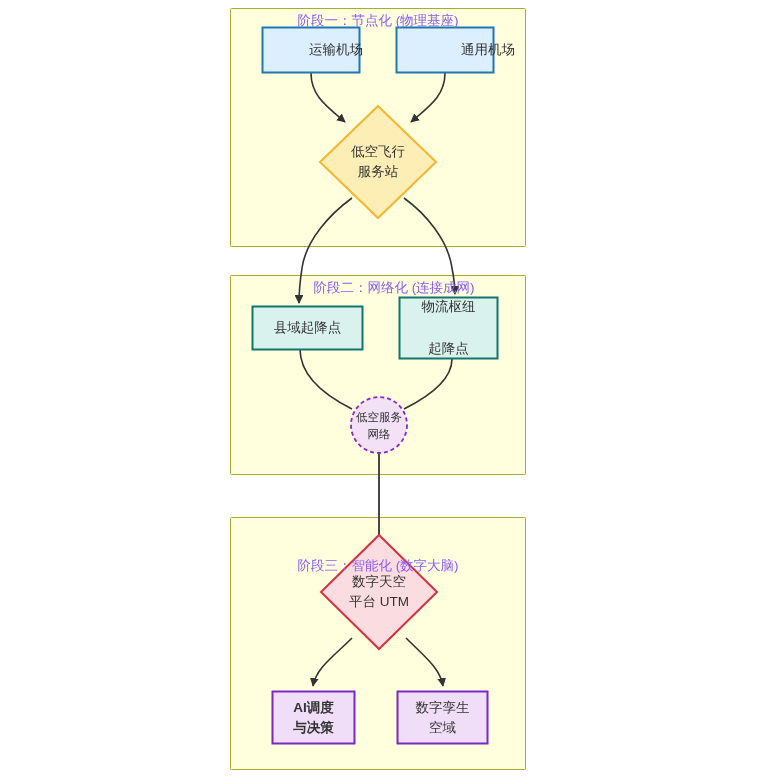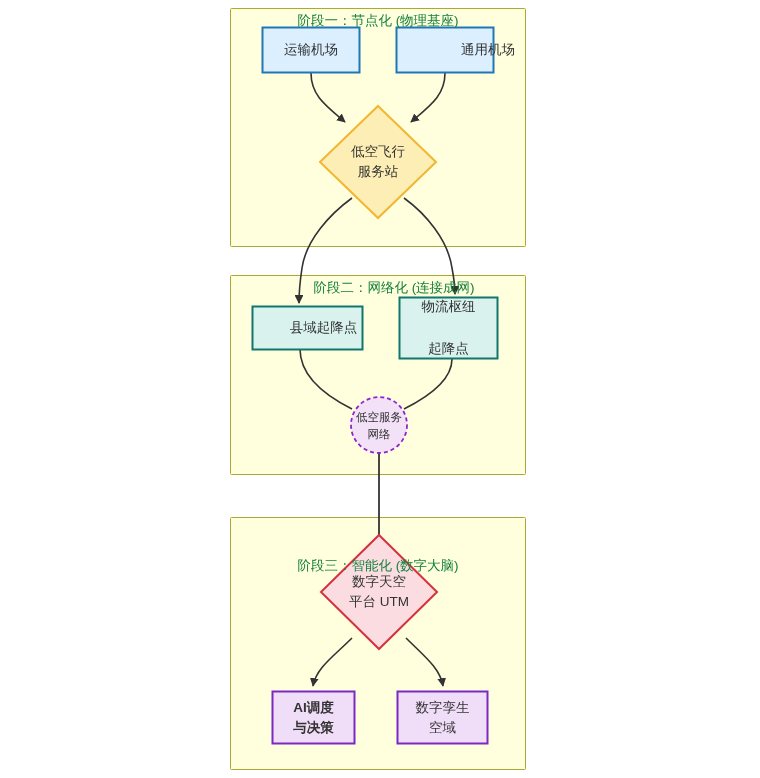--- a/index.html
+++ b/index.html
@@ -37,21 +37,21 @@
     text-align: center;
     color: #333333;
     font-size: 13.5px;
     line-height: 20px;
     white-space: nowrap;
     pointer-events: none;
   }
   .cluster-title {
     position: absolute;
     text-align: center;
-    color: #15803d;
+    color: #8b5cf6;
     font-size: 13.5px;
     line-height: 16px;
     white-space: nowrap;
   }
 </style>
 </head>
 <body>
 
 <div id="canvas">
 
@@ -104,34 +104,34 @@
 
     <rect x="397.5" y="691.5" width="90" height="52" fill="#f0ddf7" stroke="#7b28c4" stroke-width="2"></rect>
   </svg>
 
   <div class="cluster-title" style="left:230px; top:13px; width:296px;">阶段一：节点化 (物理基座)</div>
 
   <div class="cluster-title" style="left:230px; top:280px; width:328px;">阶段二：网络化 (连接成网)</div>
 
   <div class="cluster-title" style="left:230px; top:522px; width:296px;margin-top:36px;">阶段三：智能化 (数字大脑)</div>
 
-  <div class="node-label" style="left:262px; top:27px; width:98px; height:46px;">
+  <div class="node-label" style="left:262px; top:27px; width:98px; height:46px;padding-left:25px;">
     <span>运输机场</span>
   </div>
 
   <div class="node-label" style="left:396px; top:27px; width:98px; height:46px;margin-left:43px;">
     <span>通用机场</span>
   </div>
 
   <div class="node-label" style="left:320px; top:141px; width:116px; height:42px;">
     <span>低空飞行</span>
     <span>服务站</span>
   </div>
 
-  <div class="node-label" style="left:252px; top:306px; width:111px; height:44px;padding-left:16px;">
+  <div class="node-label" style="left:252px; top:306px; width:111px; height:44px;">
     <span>县域起降点</span>
   </div>
 
   <div class="node-label" style="left:399px; top:297px; width:99px; height:62px;justify-content:space-between;">
     <span>物流枢纽</span>
     <span>起降点</span>
   </div>
 
   <div class="node-label" style="left:337px; top:405px; width:84px; height:41px; font-size:11.5px; line-height:17px;text-align:center;">
     <span>低空服务</span>

